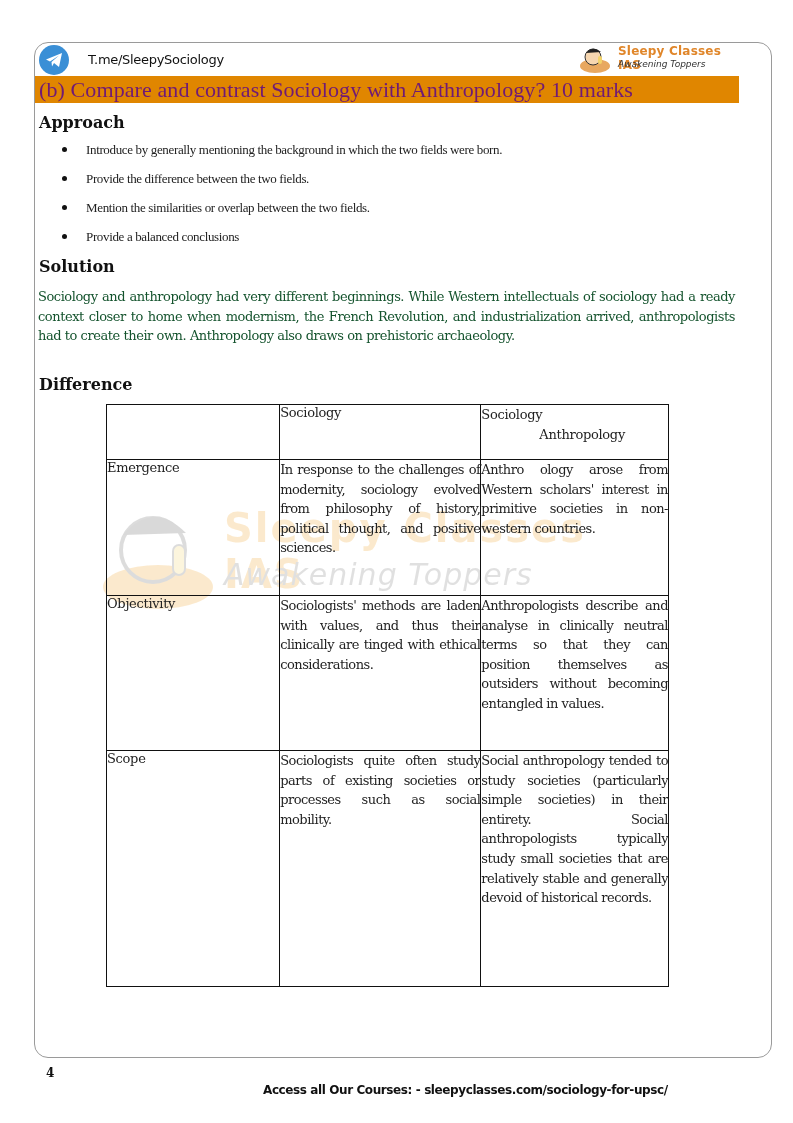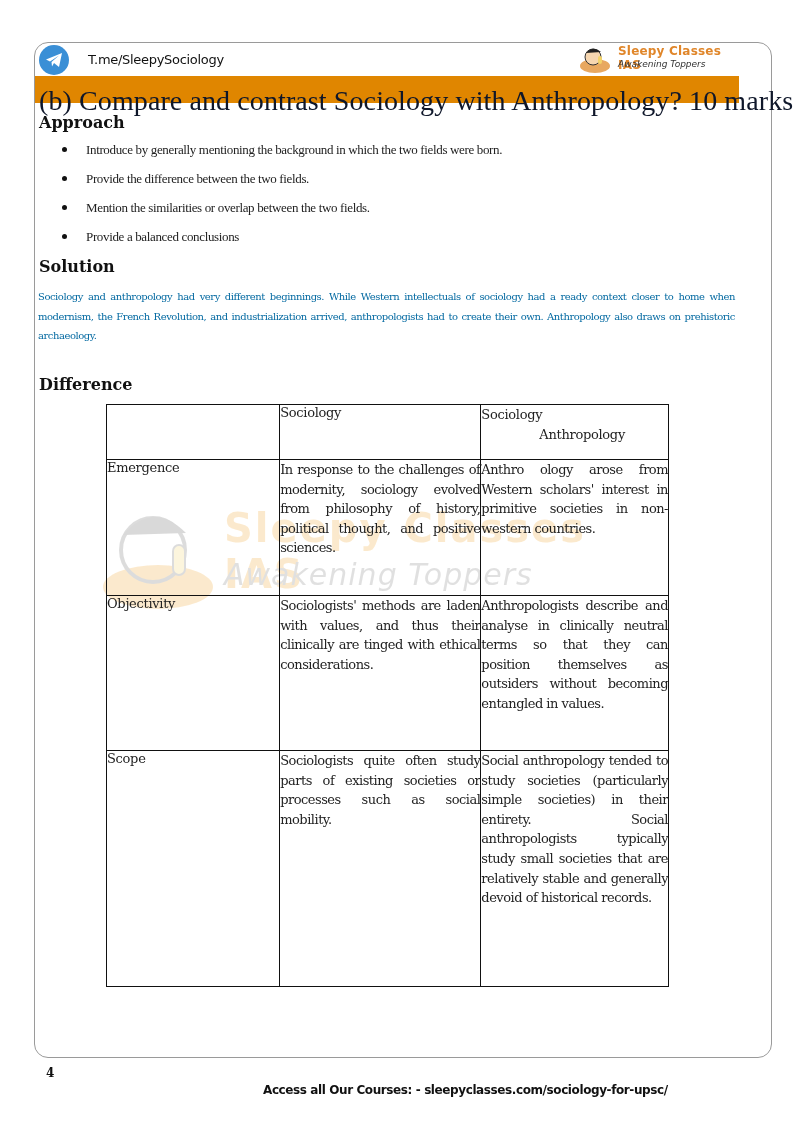--- a/index.html
+++ b/index.html
@@ -25,35 +25,35 @@
       font-size: 12px; color: #e0862a; letter-spacing: 0.2px;
     }
     .brand-tag {
       position: absolute; left: 40px; top: 15px; font-family: "DejaVu Sans", sans-serif; font-style: italic;
       font-size: 9px; color: #333;
     }
     .banner {
       position: absolute; left: 35px; top: 76px; width: 704px; height: 27px; background: #e08600;
     }
     .banner-text {
-      position: absolute; left: 4px; top: 9px; color: #0f172a; font-family: "Liberation Serif", serif;
-      font-size: 28px; white-space: nowrap; letter-spacing: 0.1px;
+      position: absolute; left: 4px; top: 1px; color: #701a75; font-family: "Liberation Serif", serif;
+      font-size: 22px; white-space: nowrap; letter-spacing: 0.1px;
     }
     .h2 {
       position: absolute; left: 39px; font-family: "DejaVu Serif", serif; font-weight: bold; font-size: 16px; color: #111;
     }
     .bullets { position: absolute; left: 62px; top: 142px; margin: 0; padding: 0; list-style: none; }
     .bullets li {
       position: relative; padding-left: 24px; height: 29px; font-family: Liberation Serif, serif; font-size: 13px;
       color: #222; white-space: nowrap; letter-spacing: -0.35px;
     }
     .bullets li .dot { position: absolute; left: 0; top: 5px; width: 5px; height: 5px; border-radius: 50%; background: #111; }
     .para {
-      position: absolute; left: 38px; top: 287px; width: 697px; font-family: "DejaVu Serif", serif; font-size: 10px;
-      line-height: 19.6px; text-align: justify; color: #0369a1; letter-spacing: -0.45px;
+      position: absolute; left: 38px; top: 287px; width: 697px; font-family: "DejaVu Serif", serif; font-size: 13px;
+      line-height: 19.6px; text-align: justify; color: #14532d; letter-spacing: -0.45px;
     }
     table.diff {
       position: absolute; left: 106px; top: 404px; width: 563px; border-collapse: collapse;
       font-family: "DejaVu Serif", serif; font-size: 13px; color: #222;
     }
     table.diff td, table.diff th {
       border: 1.3px solid #111; vertical-align: top; padding: 0; font-weight: normal;
     }
     .c1 { width: 173px; }
     .c2 { width: 201px; }

